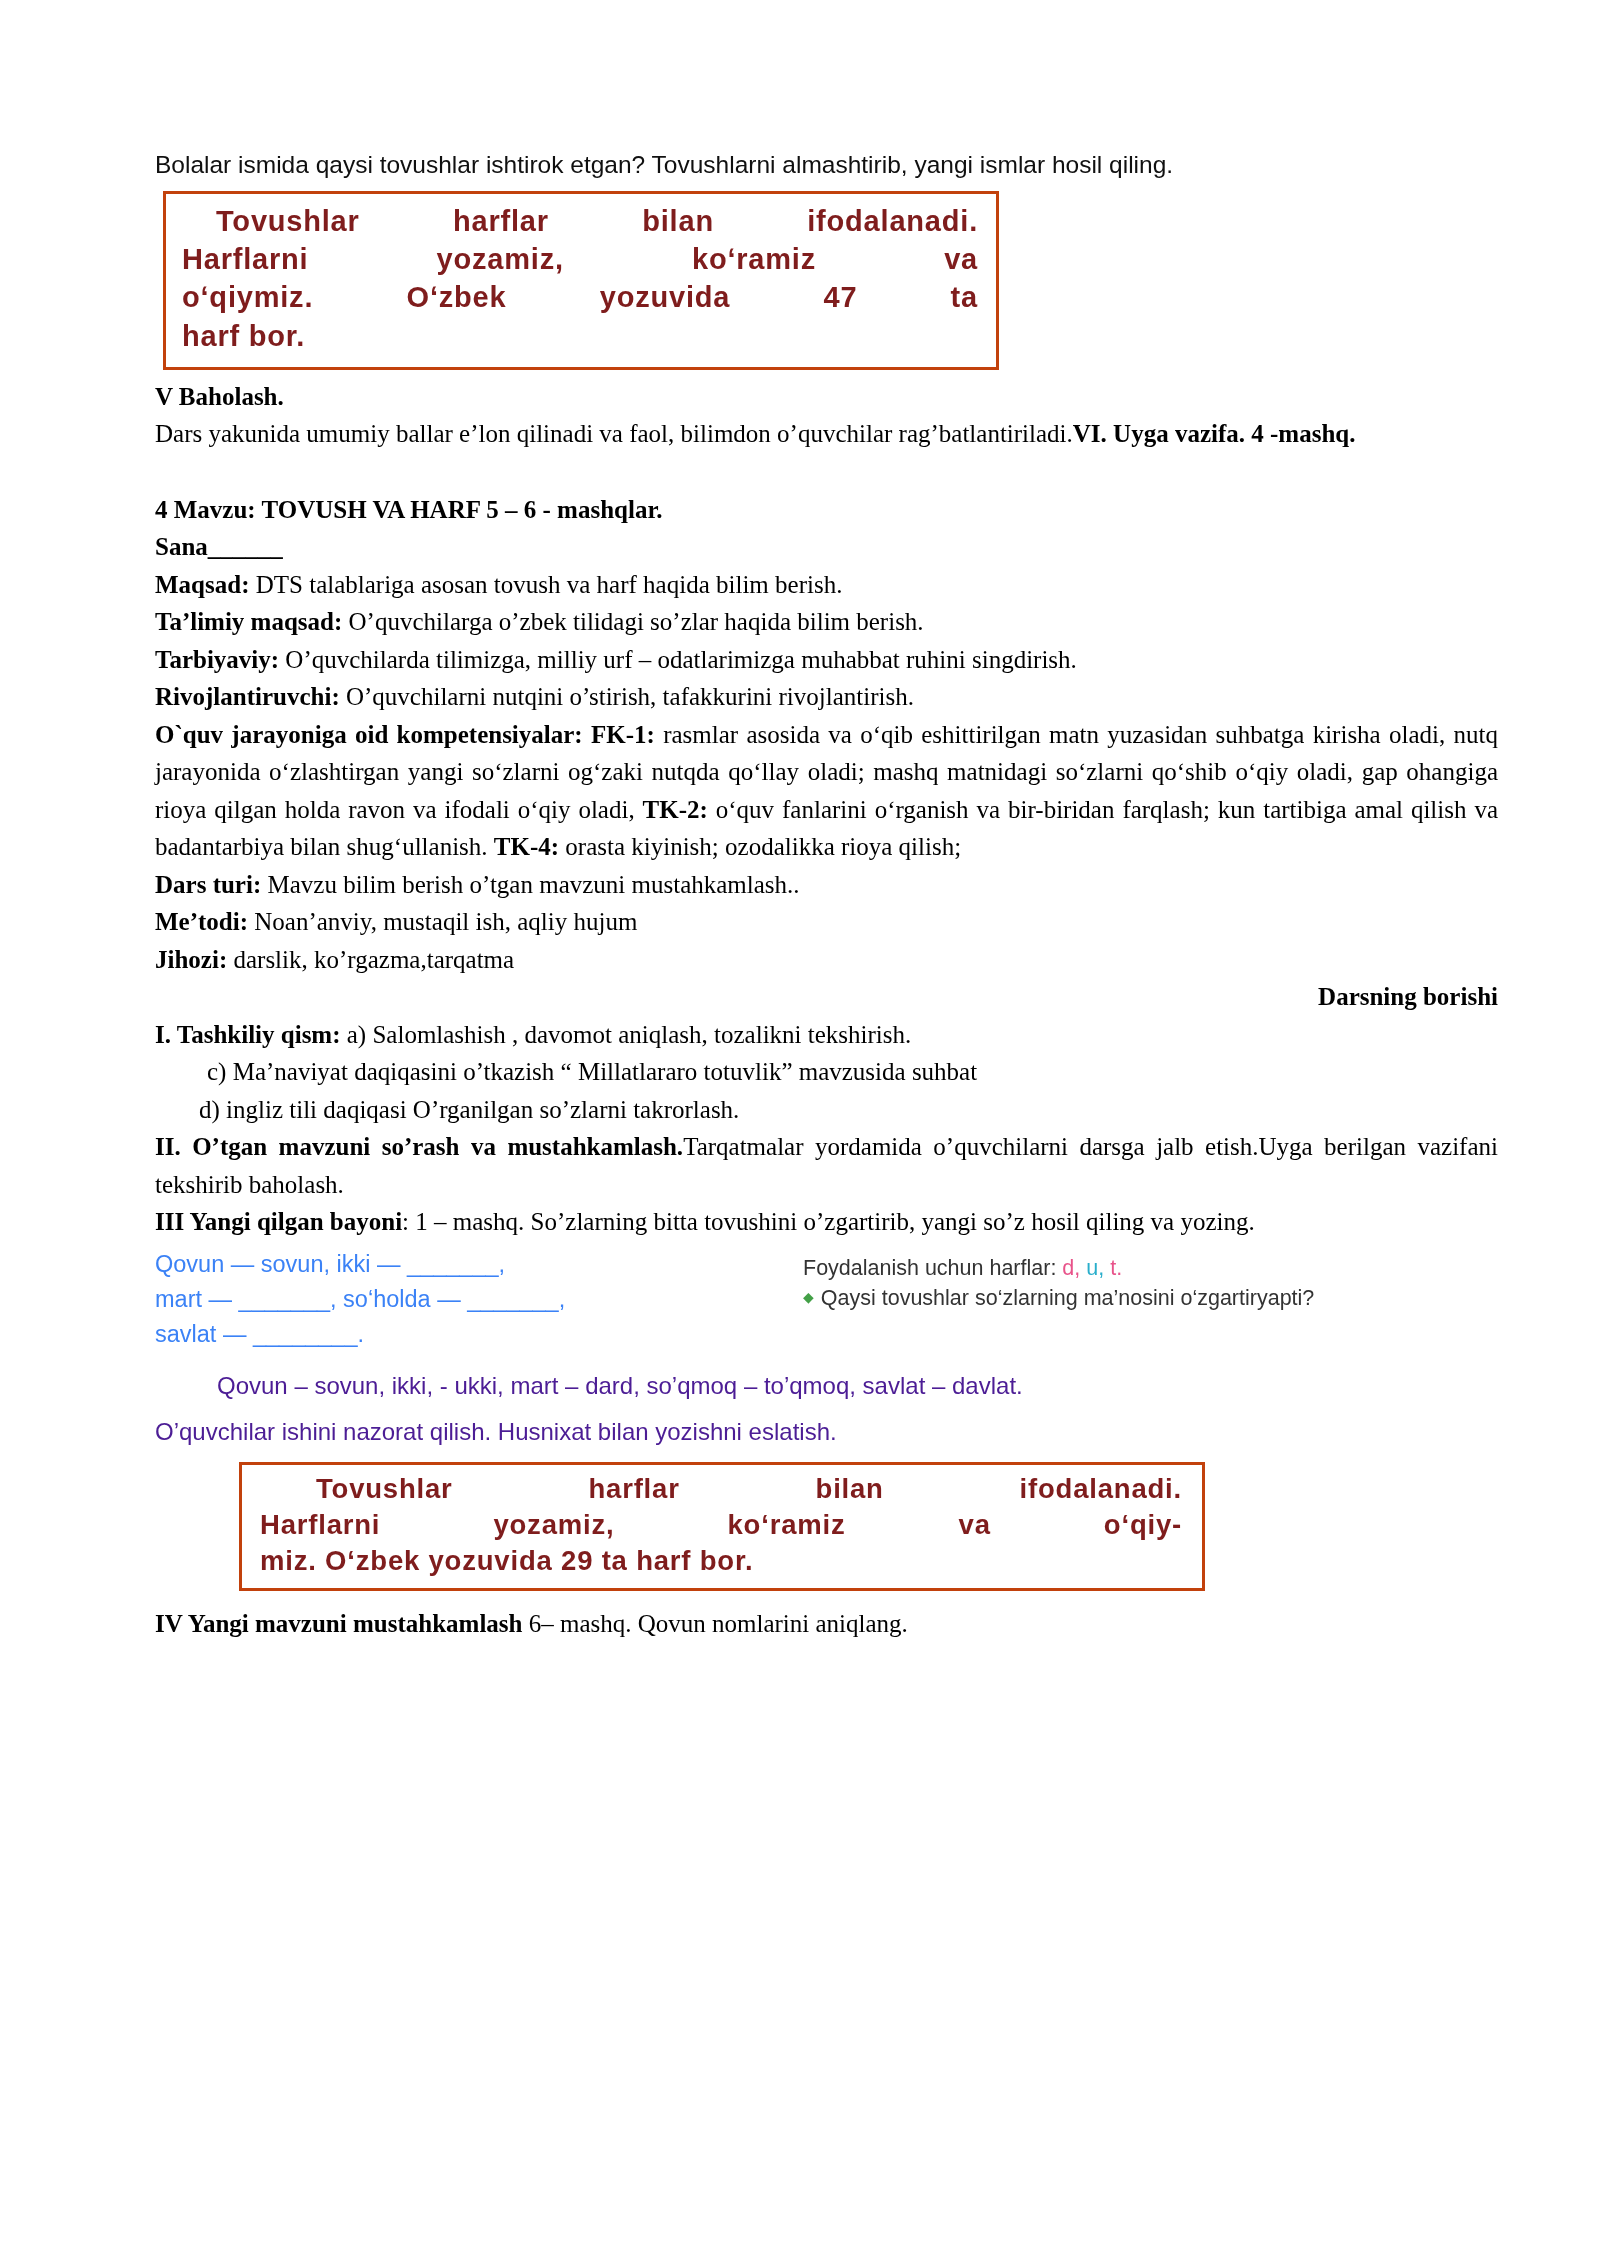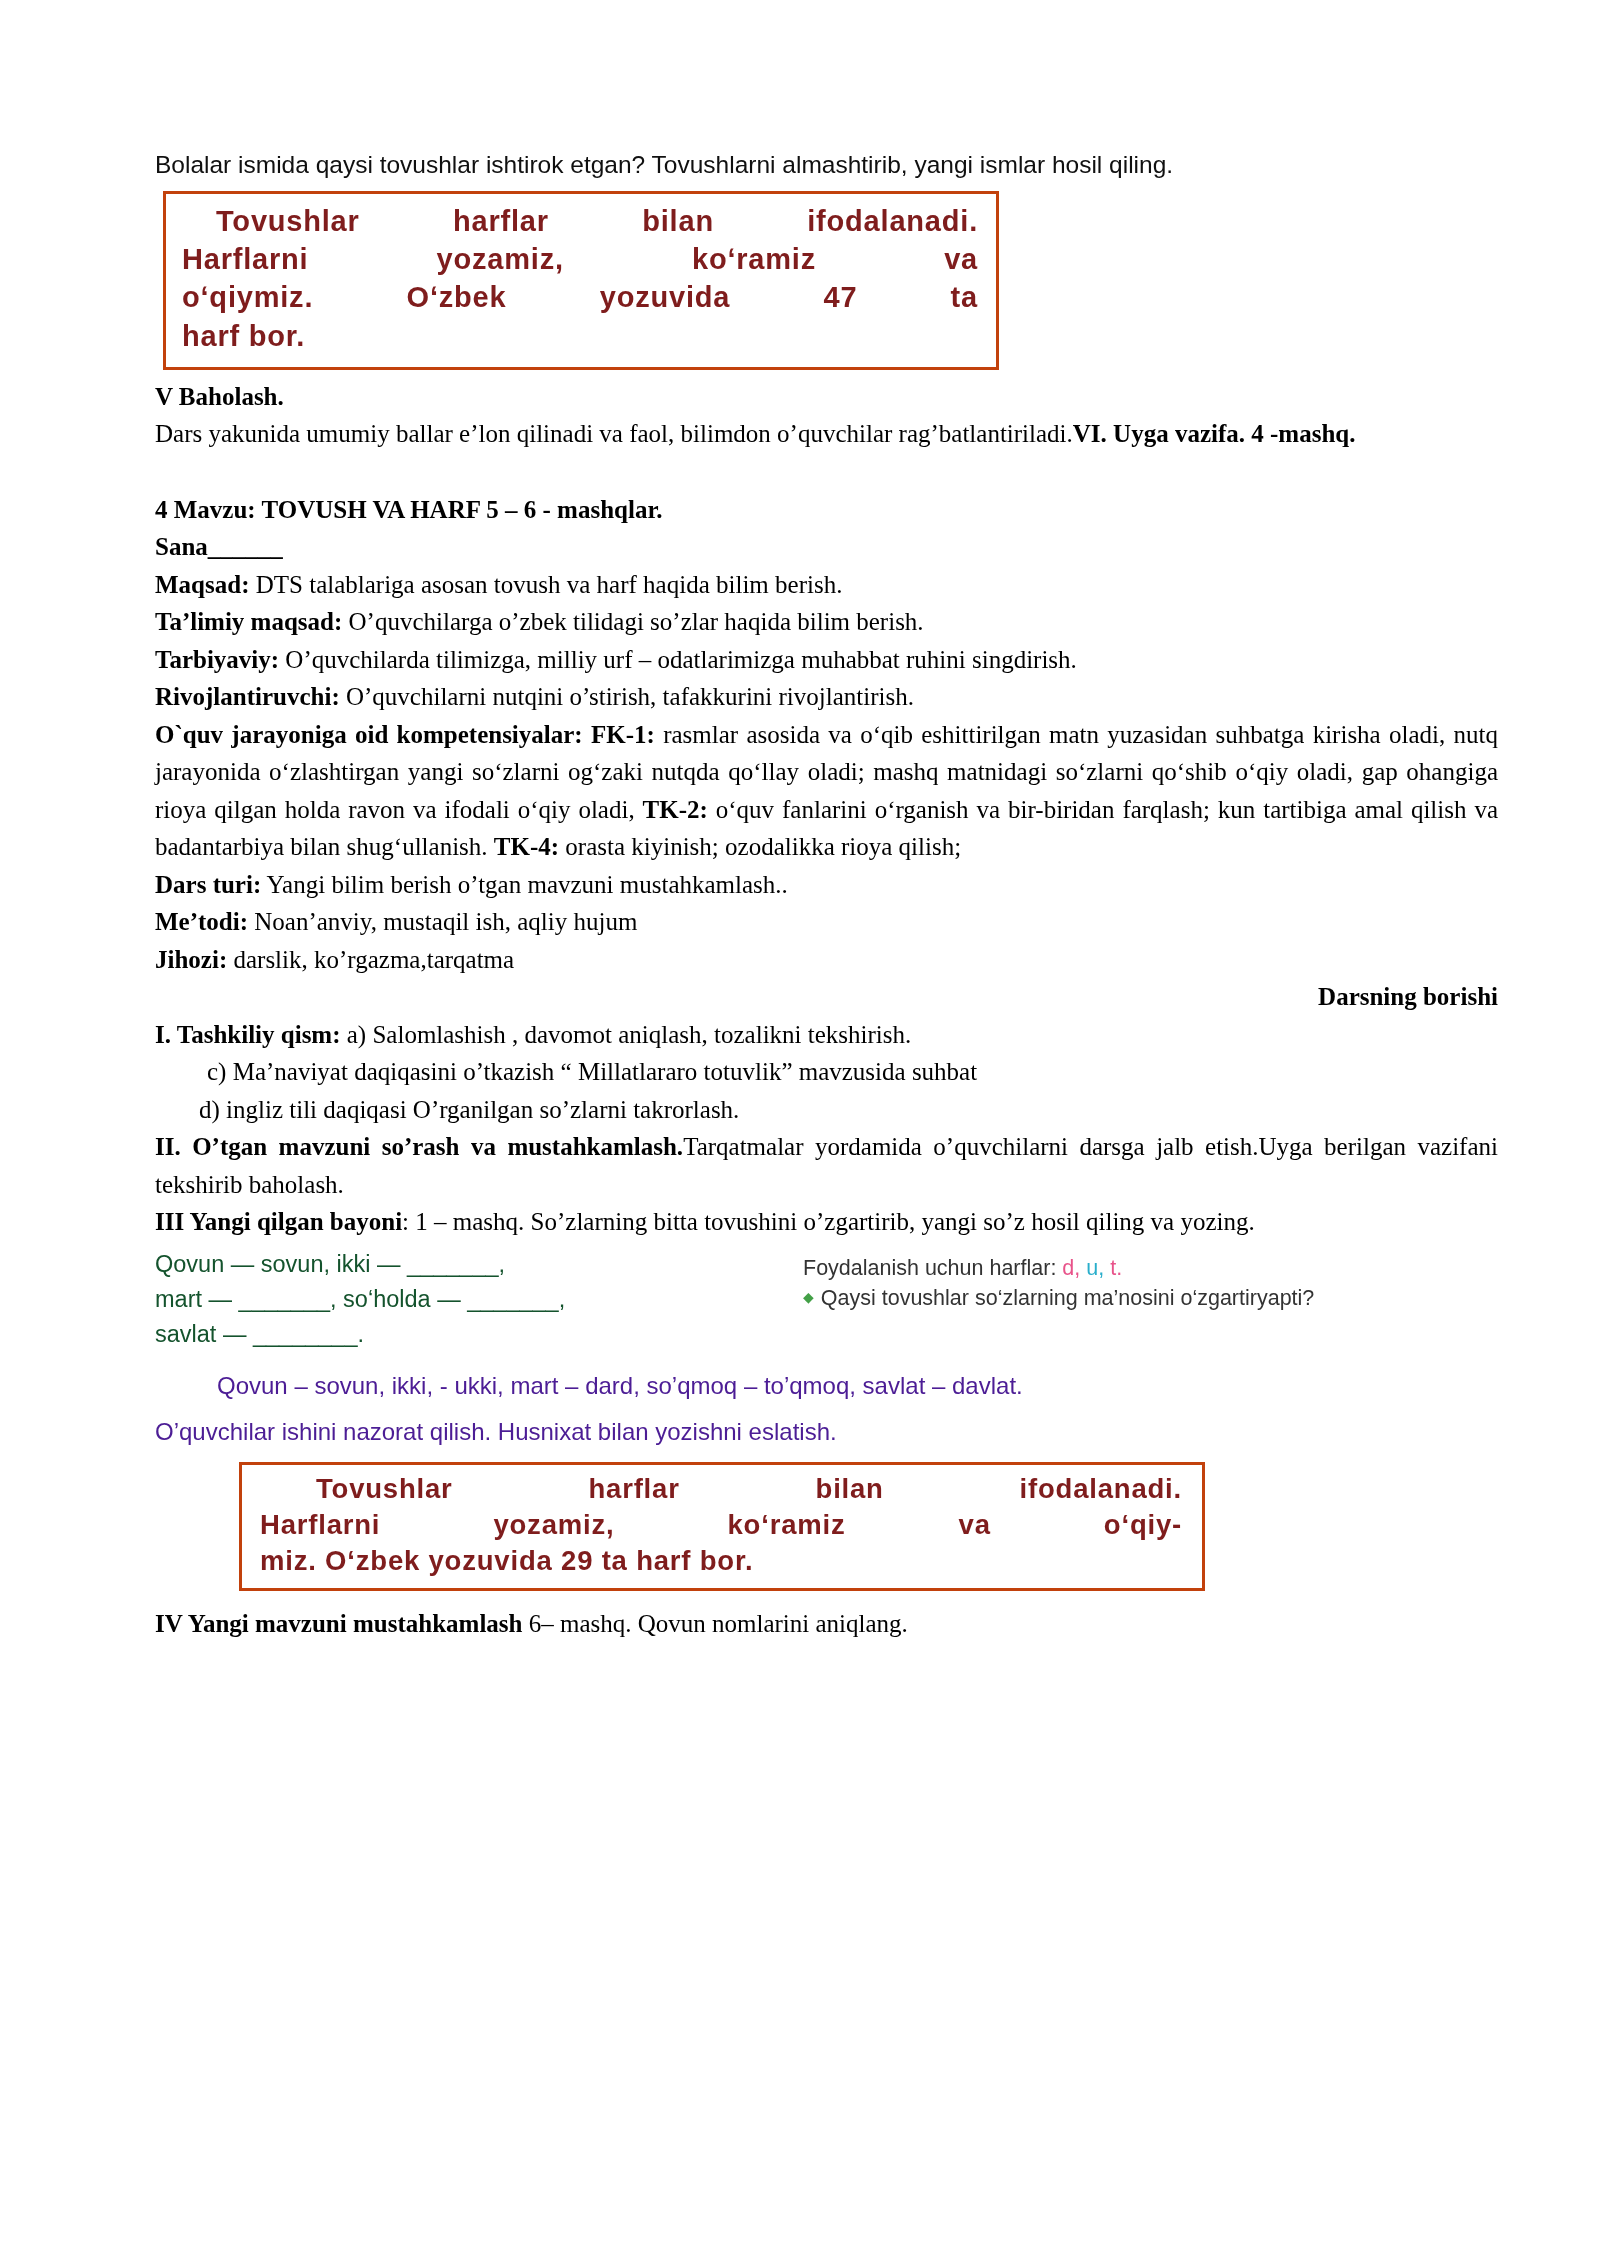--- a/index.html
+++ b/index.html
@@ -46,21 +46,21 @@
   .spacer { height:38px; }
 
   .indent40 { padding-left:52px; }
   .indent30 { padding-left:44px; }
 
   .exercise {
     display:flex; margin:6px 0 2px 0;
     font-family:"Liberation Sans", sans-serif;
   }
   .ex-left {
-    width:648px; font-size:23.5px; line-height:1.5; color:#14532d;
+    width:648px; font-size:23.5px; line-height:1.5; color:#3b82f6;
   }
   .ex-right {
     width:640px; font-size:21.5px; line-height:1.42; color:#333;
     padding-top:6px;
   }
   .letter-d, .letter-t { color:#e8538a; }
   .letter-u { color:#29aecb; }
   .bullet-row { display:flex; }
   .diamond { color:#43a047; font-size:14px; line-height:2.1; margin-right:7px; }
 
@@ -96,21 +96,21 @@
   <p class="serif"><b>Maqsad:</b><span> DTS talablariga asosan tovush va harf haqida bilim berish.</span></p>
 
   <p class="serif"><b>Ta’limiy  maqsad:</b><span> O’quvchilarga   o’zbek tilidagi so’zlar haqida bilim berish.</span></p>
 
   <p class="serif"><b>Tarbiyaviy:</b><span> O’quvchilarda   tilimizga, milliy urf – odatlarimizga muhabbat ruhini singdirish.</span></p>
 
   <p class="serif"><b>Rivojlantiruvchi:</b><span> O’quvchilarni  nutqini o’stirish, tafakkurini rivojlantirish.</span></p>
 
   <p class="serif"><b>O`quv jarayoniga oid kompetensiyalar: FK-1:</b><span> rasmlar asosida va o‘qib eshittirilgan matn yuzasidan suhbatga kirisha oladi, nutq jarayonida o‘zlashtirgan yangi so‘zlarni og‘zaki nutqda qo‘llay oladi; mashq matnidagi so‘zlarni qo‘shib o‘qiy oladi, gap ohangiga rioya qilgan holda ravon va ifodali o‘qiy oladi, </span><b>TK-2:</b><span> o‘quv fanlarini o‘rganish va bir-biridan farqlash; kun tartibiga amal qilish va badantarbiya bilan shug‘ullanish. </span><b>TK-4:</b><span> orasta kiyinish; ozodalikka rioya qilish;</span></p>
 
-  <p class="serif"><b>Dars turi:</b><span> Yangi bilim berish o’tgan mavzuni mustahkamlash..</span></p>
+  <p class="serif"><b>Dars turi:</b><span> Mavzu bilim berish o’tgan mavzuni mustahkamlash..</span></p>
 
   <p class="serif"><b>Me’todi:</b><span> Noan’anviy, mustaqil ish, aqliy hujum</span></p>
 
   <p class="serif"><b>Jihozi:</b><span> darslik, ko’rgazma,tarqatma</span></p>
 
   <p class="serif center"><b>Darsning borishi</b></p>
 
   <p class="serif"><b>I. Tashkiliy qism:</b><span> a) Salomlashish , davomot aniqlash, tozalikni tekshirish.</span></p>
 
   <p class="serif indent40"><span>c) Ma’naviyat daqiqasini o’tkazish   “  Millatlararo totuvlik” mavzusida suhbat</span></p>

